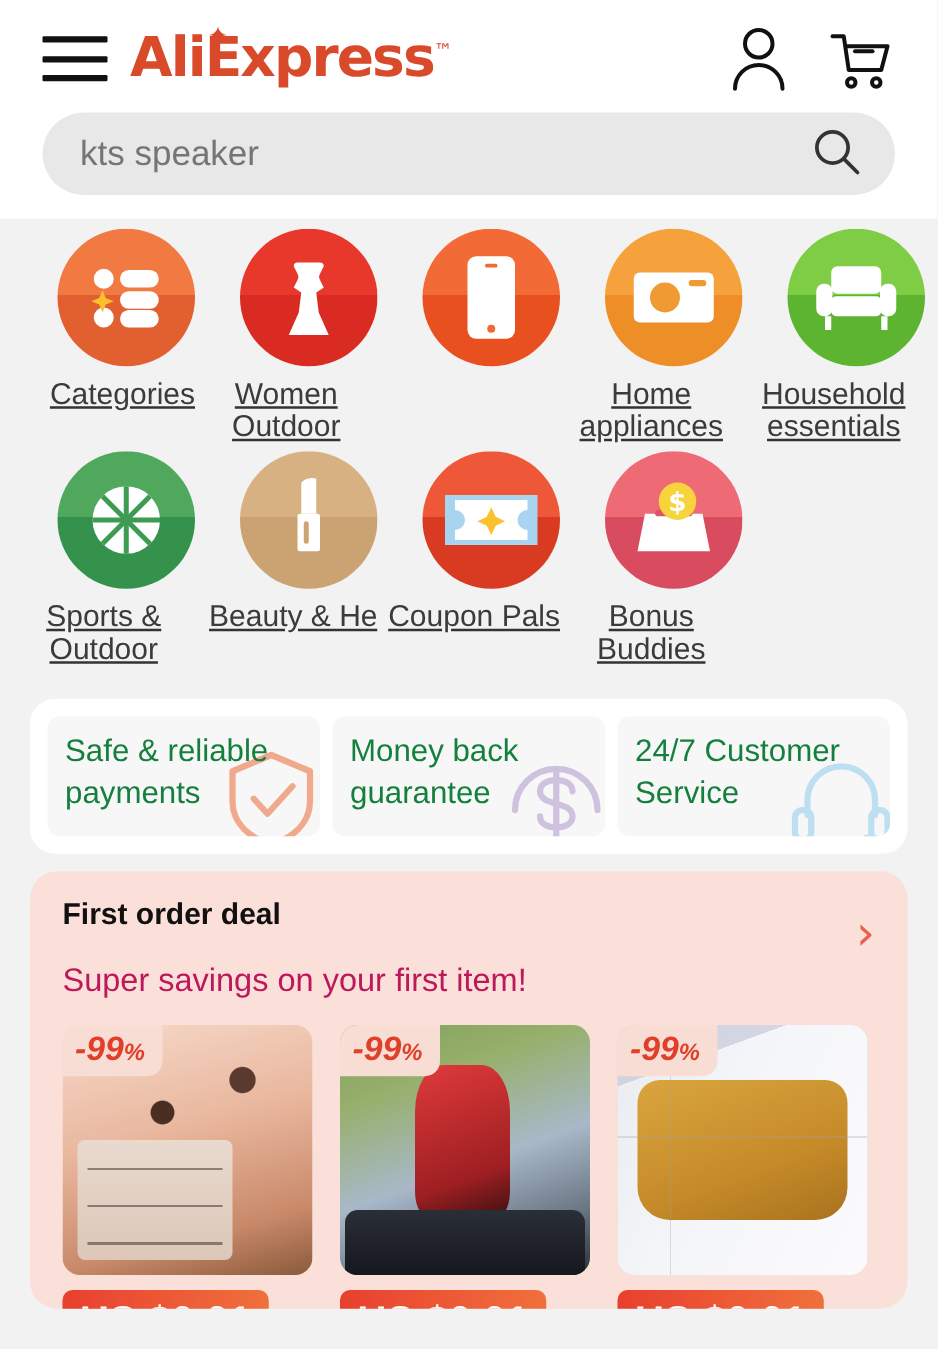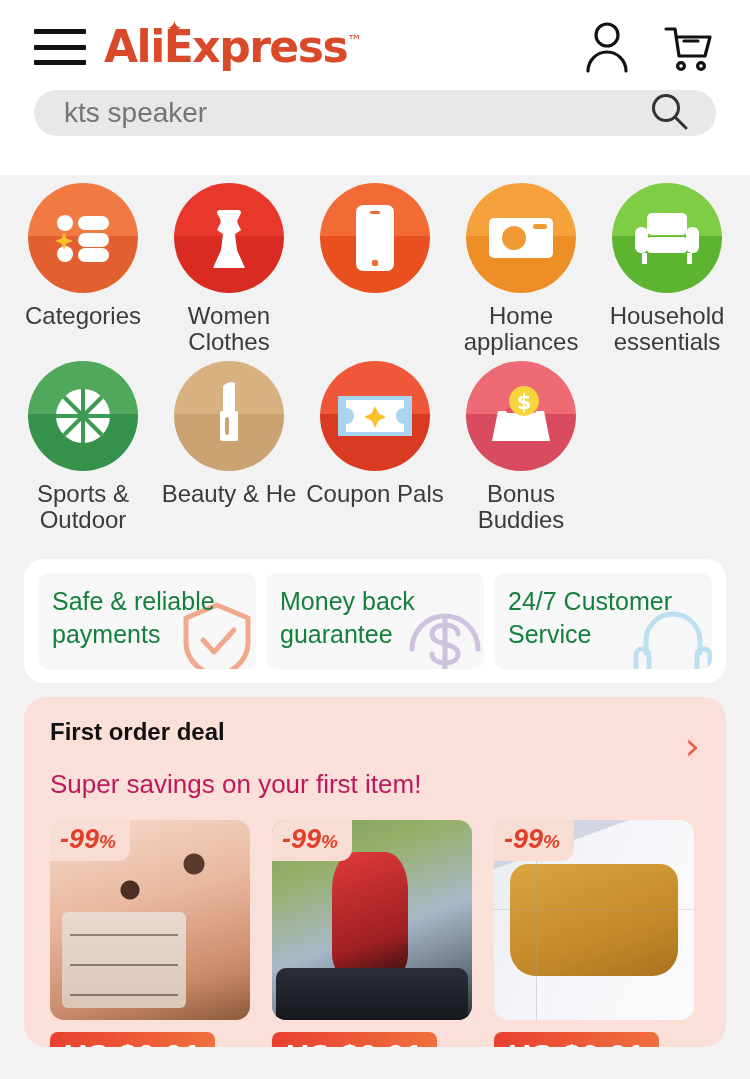--- a/index.html
+++ b/index.html
@@ -50,21 +50,21 @@
   }
   .header-spacer { flex:1; }
   .hdr-icon {
     width:58px; height:58px;
     margin-left:22px;
     flex:none; cursor:pointer;
     display:flex; align-items:center; justify-content:center;
   }
   .search-bar {
     margin-top:12px;
-    height:46px;
+    height:66px;
     background:#E8E8E8;
     border-radius:33px;
     display:flex;
     align-items:center;
     padding:0 26px 0 30px;
     cursor:text;
   }
   .search-bar input {
     flex:1;
     border:none; outline:none; background:transparent;
@@ -75,22 +75,22 @@
 
   
   .cat-grid {
     background:#F2F2F2;
     padding:8px 10px 14px 10px;
     display:grid;
     grid-template-columns:repeat(5,1fr);
     row-gap:6px;
   }
   .cat-cell {
-    display:flex; flex-direction:column; align-items:center;
-    cursor:pointer; overflow:hidden;
+    display:flex; flex-direction:column; align-items:flex-end;
+    cursor:pointer; overflow:hidden;text-decoration:underline;
   }
   .cat-circle {
     width:110px; height:110px; border-radius:50%;
     display:flex; align-items:center; justify-content:center;
     position:relative; overflow:hidden;
   }
   .cat-label {
     margin-top:10px;
     font-size:24px;
     line-height:26px;
@@ -306,21 +306,21 @@
     </div>
     <div class="cat-label">Categories</div>
   </div>
 
   <div class="cat-cell">
     <div class="cat-circle" style="background:linear-gradient(180deg,#E8382C 0 48%,#D92B22 48% 100%)">
       <svg width="62" height="66" viewBox="0 0 62 66">
         <path d="M22 5h18c2 0 3 1 3 3l-3 6c-1 2-1 3 0 5l3 6-6 4 2 16 8 18H15l8-18 2-16-6-4 3-6c1-2 1-3 0-5l-3-6c0-2 1-3 3-3z" fill="#fff"></path>
       </svg>
     </div>
-    <div class="cat-label two-line">Women Clothes</div>
+    <div class="cat-label two-line">Women Outdoor</div>
   </div>
 
 
   <div class="cat-cell">
     <div class="cat-circle" style="background:linear-gradient(180deg,#F26A35 0 48%,#E8501F 48% 100%)">
       <svg width="46" height="72" viewBox="0 0 46 72">
         <rect x="4" y="3" width="38" height="66" rx="7" fill="#fff"></rect>
         <rect x="18" y="9" width="10" height="3" rx="1.5" fill="#EF6A35"></rect>
         <circle cx="23" cy="61" r="3.2" fill="#EF6A35"></circle>
       </svg>

